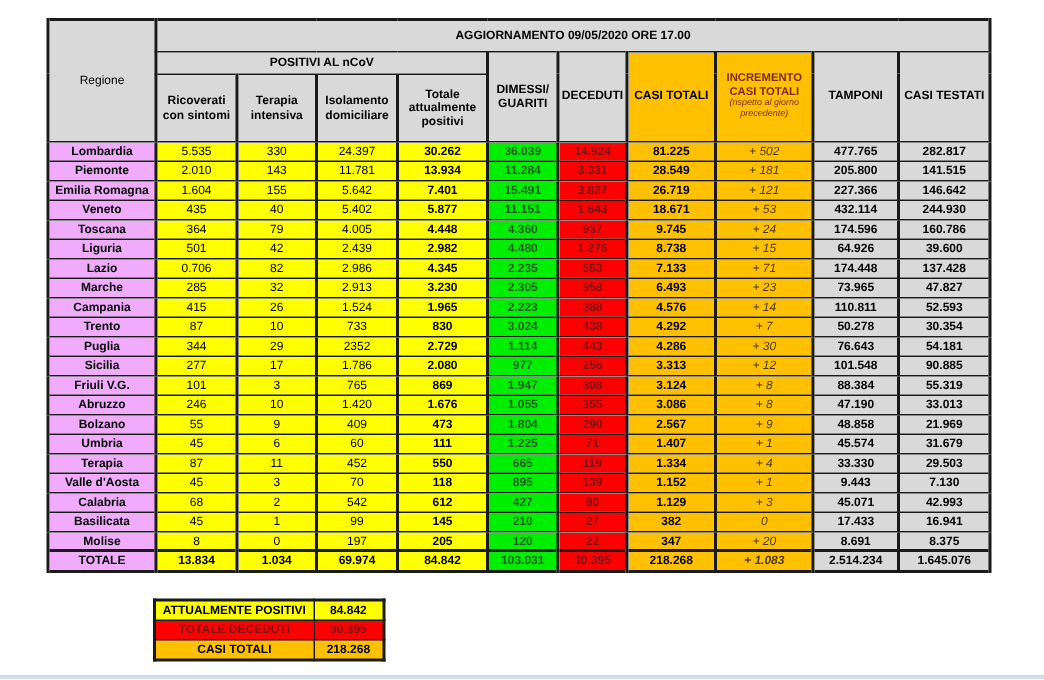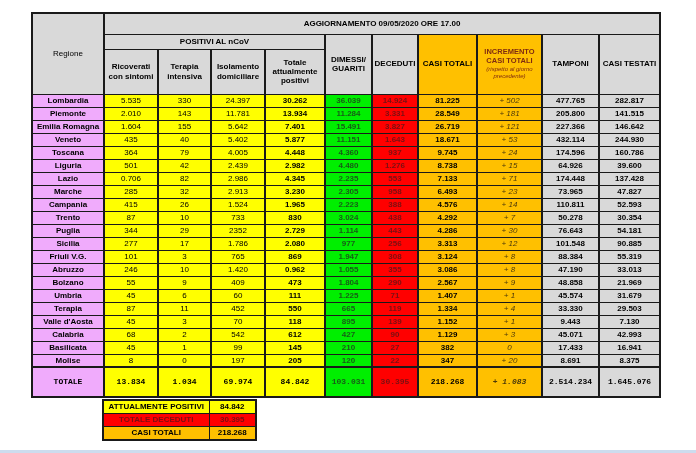--- a/index.html
+++ b/index.html
@@ -29,21 +29,21 @@
 
   tbody tr{height:13px;}
   td.c-region{background:#f0abfc;font-weight:700;}
   td.c-yellow{background:var(--yellow);color:#000;font-weight:400;}
   td.c-green{background:var(--green);color:var(--darkGreen);font-weight:700;}
   td.c-red{background:var(--red);color:var(--darkRed);font-weight:700;}
   td.c-orange{background:var(--orange);color:#000;}
   td.c-gray{background:var(--gray);color:#000;}
   td.c-inc{background:var(--orange);color:var(--incText);font-style:italic;font-weight:400;}
   .c-bold{font-weight:700 !important;}
-  tr.totale-row{height:30px;font-family:Liberation Mono, monospace;}
+  tr.totale-row{height:14px;}
   tr.totale-row td{border-top-width:2px;font-weight:700 !important;}
 
   table.summary{position:absolute;left:102px;top:399px;border-collapse:collapse;table-layout:fixed;
     width:153px;border:2px solid var(--border);}
   table.summary td{border:1px solid var(--border);height:12px;padding:0;text-align:center;
     vertical-align:middle;font-size:8px;font-weight:700;line-height:1;}
   td.s-yellow{background:var(--yellow);color:#000;}
   td.s-green{background:var(--green);color:var(--darkGreen);}
   td.s-red{background:var(--red);color:var(--darkRed);}
   td.s-orange{background:var(--orange);color:#000;}
@@ -261,21 +261,21 @@
           <td class="c-orange c-bold">3.124</td>
           <td class="c-inc">+ 8</td>
           <td class="c-gray c-bold">88.384</td>
           <td class="c-gray c-bold">55.319</td>
         </tr>
         <tr>
           <td class="c-region">Abruzzo</td>
           <td class="c-yellow">246</td>
           <td class="c-yellow">10</td>
           <td class="c-yellow">1.420</td>
-          <td class="c-yellow c-bold">0.962</td>
+          <td class="c-yellow c-bold">1.676</td>
           <td class="c-green">1.055</td>
           <td class="c-red">355</td>
           <td class="c-orange c-bold">3.086</td>
           <td class="c-inc">+ 8</td>
           <td class="c-gray c-bold">47.190</td>
           <td class="c-gray c-bold">33.013</td>
         </tr>
         <tr>
           <td class="c-region">Bolzano</td>
           <td class="c-yellow">55</td>

